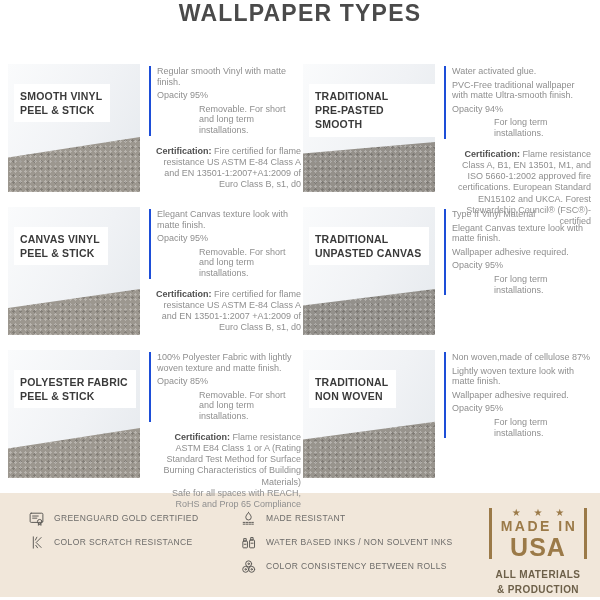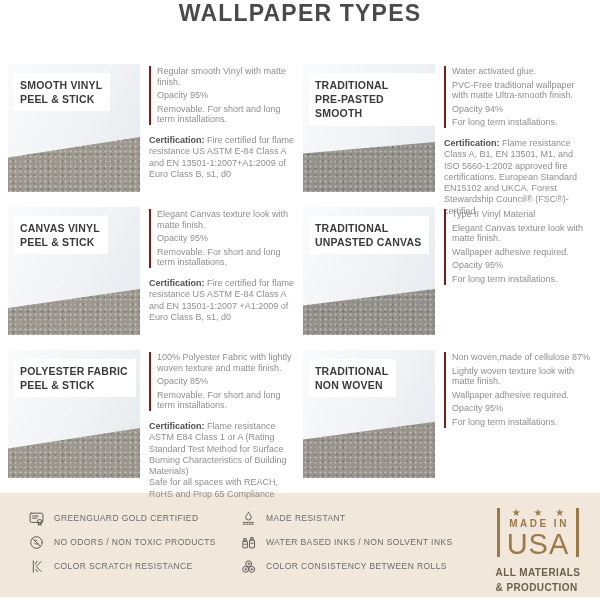--- a/index.html
+++ b/index.html
@@ -32,52 +32,52 @@
     background-size:5px 5px,7px 7px;
     background-position:0 0,2px 3px;
   }
   .cell:nth-child(1) .floor{clip-path:polygon(0 73%,100% 57%,100% 100%,0 100%);}
   .cell:nth-child(2) .floor{clip-path:polygon(0 70%,100% 61%,100% 100%,0 100%);background-color:#94908a;}
   .cell:nth-child(3) .floor{clip-path:polygon(0 79%,100% 64%,100% 100%,0 100%);}
   .cell:nth-child(4) .floor{clip-path:polygon(0 77%,100% 64%,100% 100%,0 100%);background-color:#93908b;}
   .cell:nth-child(5) .floor{clip-path:polygon(0 77%,100% 61%,100% 100%,0 100%);}
   .cell:nth-child(6) .floor{clip-path:polygon(0 70%,100% 56%,100% 100%,0 100%);background-color:#98948d;}
   .photo-label{
-    position:absolute;top:9px;left:6px;background:#ffffff;
+    position:absolute;top:20px;left:6px;background:#ffffff;
     padding:5px 8px 5px 6px;font-size:10.5px;font-weight:bold;color:#3a3a3a;
     line-height:1.35;letter-spacing:.2px;white-space:pre-line;
   }
   .info{flex:1;padding-top:2px;padding-right:2px;min-width:0;}
-  .desc-block{border-left:2px solid #7f1d1d;padding-left:6px;}
+  .desc-block{border-left:2px solid #1d4ed8;padding-left:6px;}
   .desc-line{margin:0 0 3px;font-size:9px;line-height:1.18;color:#8f8f8f;}
-  .desc-line:last-child{margin-bottom:0;}
-  .cert{margin-top:10px;font-size:9px;line-height:1.25;color:#8f8f8f;}
+  .desc-line:last-child{margin-bottom:0;margin-left:42px;}
+  .cert{margin-top:10px;font-size:9px;line-height:1.25;color:#8f8f8f;text-align:right;}
   .cert b{color:#4f4f4f;}
   .cert span{white-space:pre-line;}
   
   .footer{
     height:104px;box-sizing:border-box;background:#f1e7da;
     display:flex;align-items:flex-start;padding:13px 10px 0 28px;
   }
   .feat-col{display:flex;flex-direction:column;}
   .feat-col-1{width:212px;}
   .feat-col-2{width:246px;}
   .feat{display:flex;align-items:center;height:24px;gap:9px;}
   .feat svg{width:17px;height:17px;flex:none;stroke:#5d5b57;fill:none;stroke-width:1.4;stroke-linecap:round;stroke-linejoin:round;}
   .feat-label{font-size:8.5px;color:#6c6b69;letter-spacing:.4px;}
   .badge-col{flex:1;display:flex;flex-direction:column;align-items:center;padding-top:2px;}
   .usa-core{display:flex;align-items:stretch;color:#9b7a48;}
   .usa-bar{width:3px;background:#9b7a48;}
   .usa-center{padding:0 7px;text-align:center;}
   .usa-stars{font-size:10px;letter-spacing:5px;line-height:1;padding-left:5px;white-space:nowrap;}
-  .usa-madein{font-size:10px;font-weight:bold;letter-spacing:2.5px;line-height:1.25;padding-left:2px;}
-  .usa-usa{font-size:29px;font-weight:normal;letter-spacing:1px;line-height:.92;}
+  .usa-madein{font-size:14px;font-weight:bold;letter-spacing:2.5px;line-height:1.25;padding-left:2px;}
+  .usa-usa{font-size:25px;font-weight:bold;letter-spacing:1px;line-height:.92;}
   .usa-sub{
     margin-top:8px;font-size:10px;font-weight:bold;color:#6d6049;
-    letter-spacing:.4px;line-height:1.5;white-space:pre-line;
+    letter-spacing:.4px;line-height:1.5;text-align:center;white-space:pre-line;
   }
 </style>
 </head>
 <body>
 
 <div class="header">
   <div class="page-title">WALLPAPER TYPES</div>
 </div>
 
 <div class="grid">
@@ -200,28 +200,20 @@
 
   <div class="feat-col feat-col-1">
     <div class="feat">
       <svg viewBox="0 0 24 24">
         <rect x="3" y="4.5" width="18" height="13" rx="1.5"></rect>
         <path d="M6.5 8.5 h8 M6.5 11.5 h6"></path>
         <circle cx="16.5" cy="16.5" r="3.2"></circle>
         <path d="M15 19.4 l-.6 2.1 2.1-1 2.1 1-.6-2.1"></path>
       </svg>
       <span class="feat-label">GREENGUARD GOLD CERTIFIED</span>
-    </div>
-    <div class="feat">
-      <svg viewBox="0 0 24 24">
-        <circle cx="12" cy="12" r="8.2"></circle>
-        <path d="M6.3 6.3 L17.7 17.7"></path>
-        <path d="M10 9.5 c1-1 2-1 3 0 M9.5 13.5 c1.3 1 3.7 1 5 0"></path>
-      </svg>
-      <span class="feat-label">NO ODORS / NON TOXIC PRODUCTS</span>
     </div>
     <div class="feat">
       <svg viewBox="0 0 24 24">
         <path d="M7.5 4 V20"></path>
         <path d="M18.5 5 L11.5 12 L18.5 19"></path>
         <path d="M12.5 4.5 L10.5 8.5 M13.5 19.5 L11 16"></path>
       </svg>
       <span class="feat-label">COLOR SCRATCH RESISTANCE</span>
     </div>
   </div>

